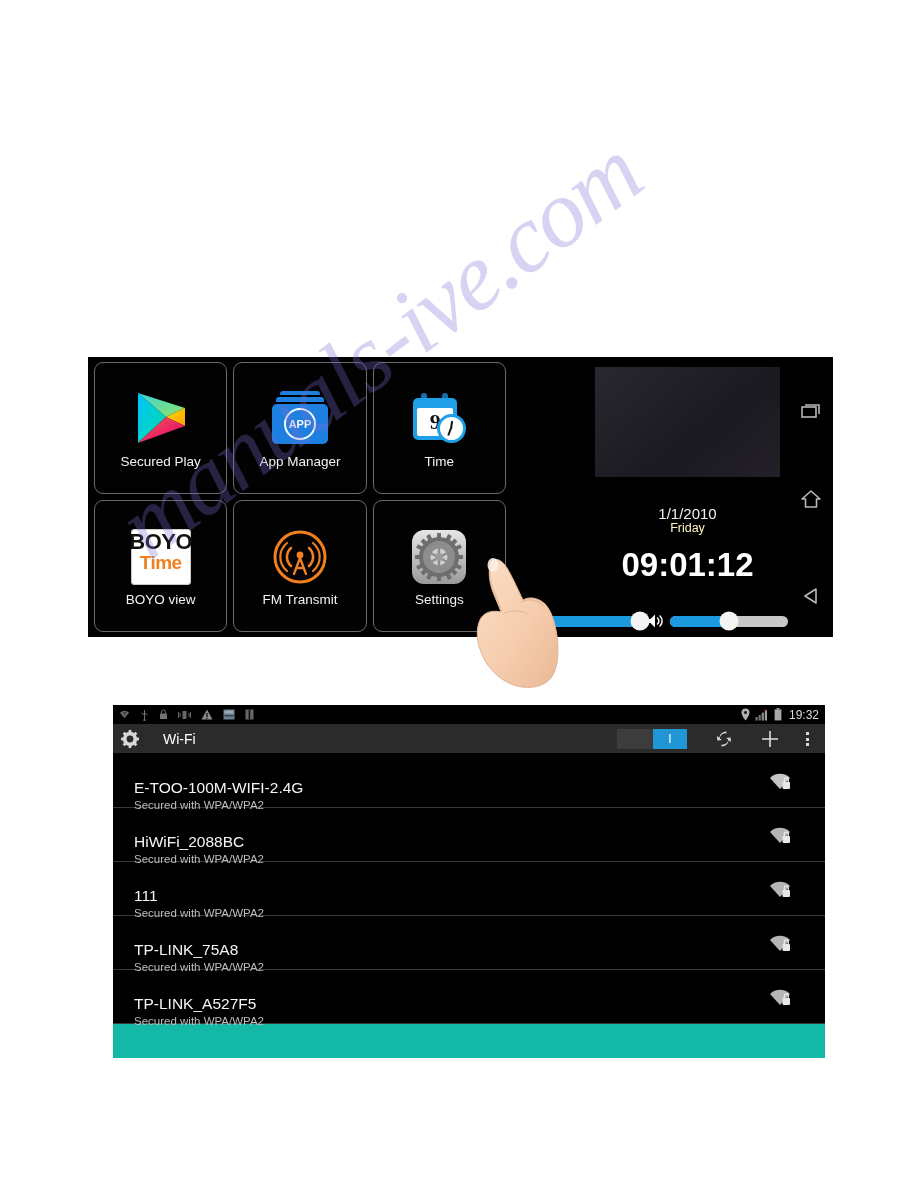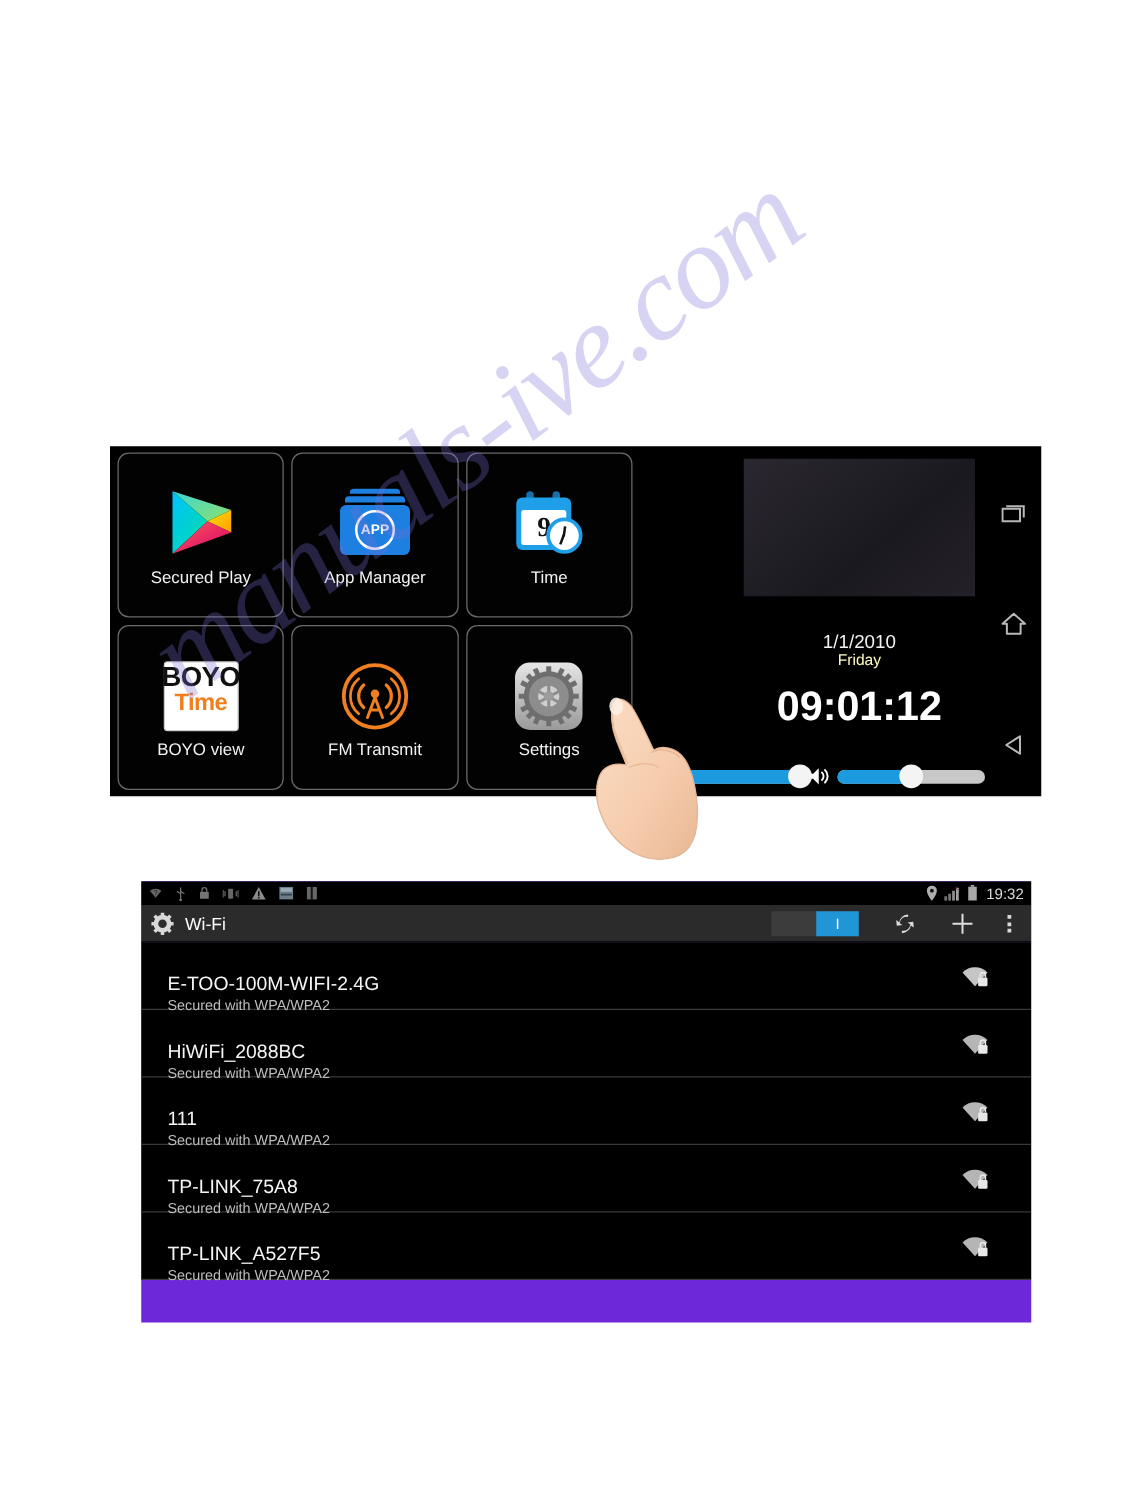--- a/index.html
+++ b/index.html
@@ -214,21 +214,21 @@
   }
   #nav-recent { top: 36px; }
   #nav-home   { top: 125px; }
   #nav-back   { top: 222px; }
 
   
   #wifi-panel {
     position: absolute;
     left: 113px; top: 705px;
     width: 712px; height: 353px;
-    background: #6d28d9;
+    background: #14b8a6;
     overflow: hidden;
     z-index: 10;
   }
   #statusbar {
     height: 19px; background: #000000;
     display: flex; align-items: center;
     padding: 0 6px;
     position: relative;
   }
   #statusbar-left { display: flex; align-items: center; gap: 10px; }
@@ -241,21 +241,21 @@
 
   #actionbar {
     height: 30px;
     background: #2b2b2b;
     border-bottom: 1px solid #000;
     display: flex; align-items: center;
     padding: 0 6px;
     position: relative;
   }
   #ab-gear { width: 22px; display: flex; align-items: center; justify-content: center; }
-  #ab-title { color: #ffffff; font-size: 14px; margin-left: 7px; }
+  #ab-title { color: #ffffff; font-size: 14px; margin-left: 22px; }
   #ab-actions {
     position: absolute; right: 4px; top: 0; height: 30px;
     display: flex; align-items: center; gap: 0px;
   }
   #wifi-switch {
     width: 70px; height: 20px; background: #3c3c3c;
     display: flex; align-items: center; justify-content: flex-end;
     margin-right: 14px;
   }
   #wifi-switch .knob {

